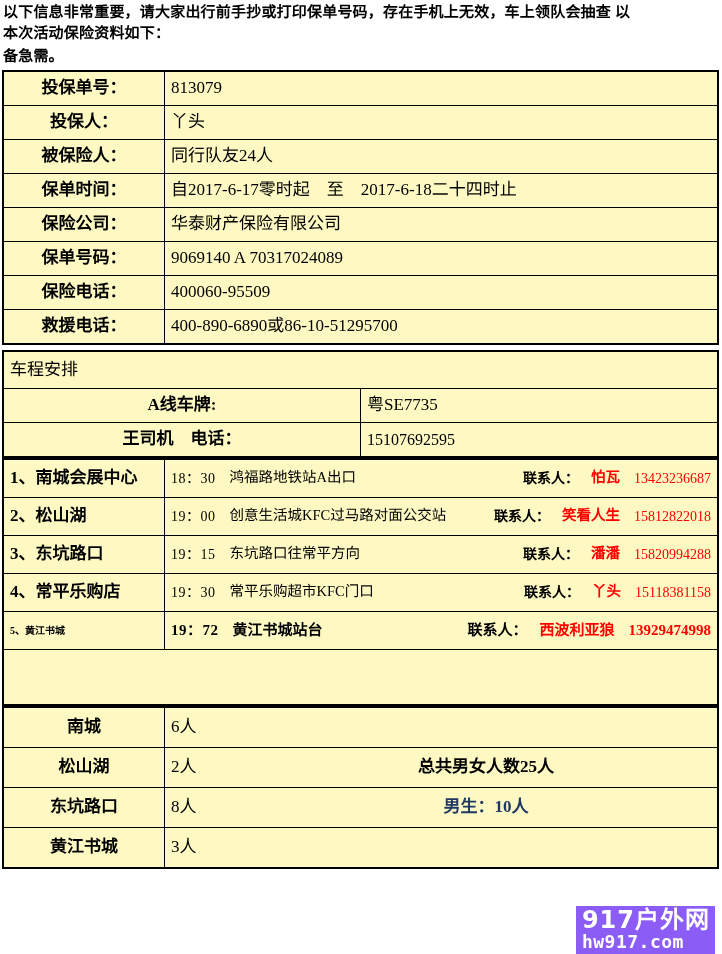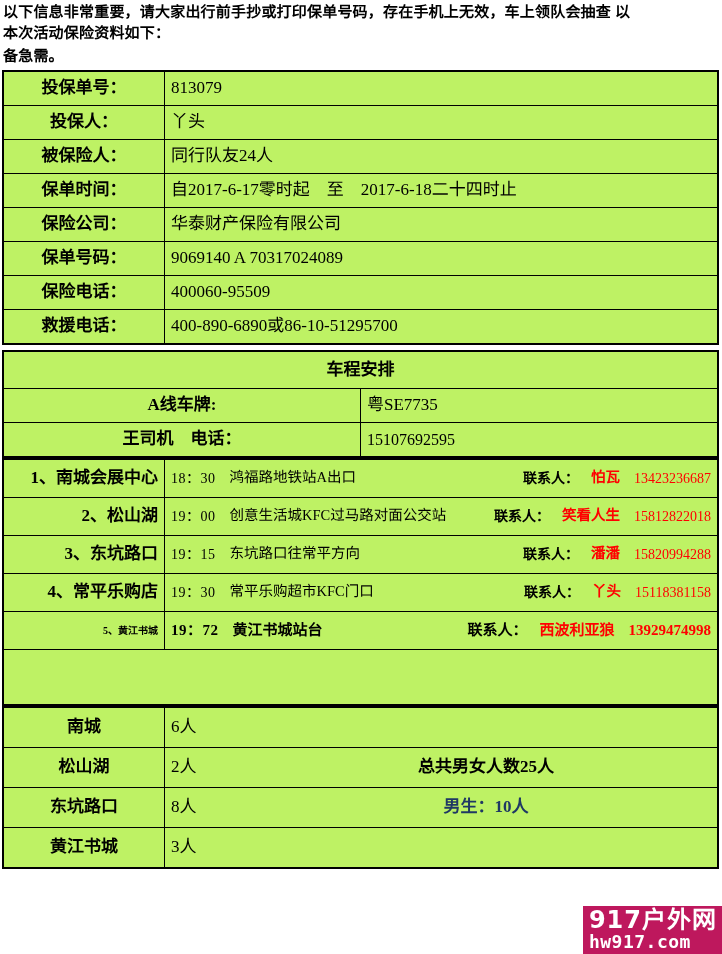--- a/index.html
+++ b/index.html
@@ -27,21 +27,21 @@
   }
   .intro .line { display: block; }
   .intro .line-1 { margin-bottom: 1px; }
 
   
   .tbl {
     border-collapse: collapse;
     table-layout: fixed;
     width: 717px;
     margin-left: 2px;
-    background: #bef264;
+    background: #fef9c3;
   }
   .tbl td {
     border: 1px solid #000000;
     padding: 0 6px;
     vertical-align: middle;
     font-size: 17px;
     line-height: 1.1;
   }
 
   
@@ -63,22 +63,22 @@
     text-align: left;
     font-size: 17px;
   }
 
   
   #trip-table { margin-top: 5px; }
   #trip-table td { height: 33px; }
   .section-title-cell {
     height: 36px !important;
     font-size: 18px;
-    font-weight: bold;
-    text-align: center;
+    font-weight: normal;
+    text-align: left;
     padding-left: 4px;
     border-left: 0 !important;
     border-right: 0 !important;
   }
   .trip-label {
     width: 148px;
     text-align: center;
     font-weight: bold;
     font-size: 15px;
   }
@@ -86,21 +86,21 @@
     font-weight: normal;
     font-size: 15px;
   }
   .trip-value.plain { font-weight: normal; font-size: 16px; }
 
   
   #pickup-table { margin-top: 0; }
   #pickup-table td { height: 37px; }
   .pick-name {
     width: 148px;
-    text-align: right;
+    text-align: left;
     font-weight: bold;
     font-size: 14.5px;
     padding-left: 3px;
   }
   .pick-detail { padding: 0 4px 0 6px; }
   .pick-row {
     display: flex;
     align-items: center;
     width: 100%;
     white-space: nowrap;
@@ -176,23 +176,23 @@
   }
   .hc-note.bold { font-weight: bold; }
 
   
   .c-red { color: #ff0000; }
   .c-navy { color: #1f3864; }
 
   
   #watermark {
     position: absolute;
-    right: 0;
+    right: 7px;
     bottom: 0px;
-    background: #be185d;
+    background: #8b5cf6;
     padding: 2px 5px 3px 6px;
     line-height: 1;
     text-align: left;
   }
   #watermark .wm-top {
     display: block;
     color: #ffffff;
     font-family: "DejaVu Sans", sans-serif;
     font-size: 24px;
     font-weight: bold;

